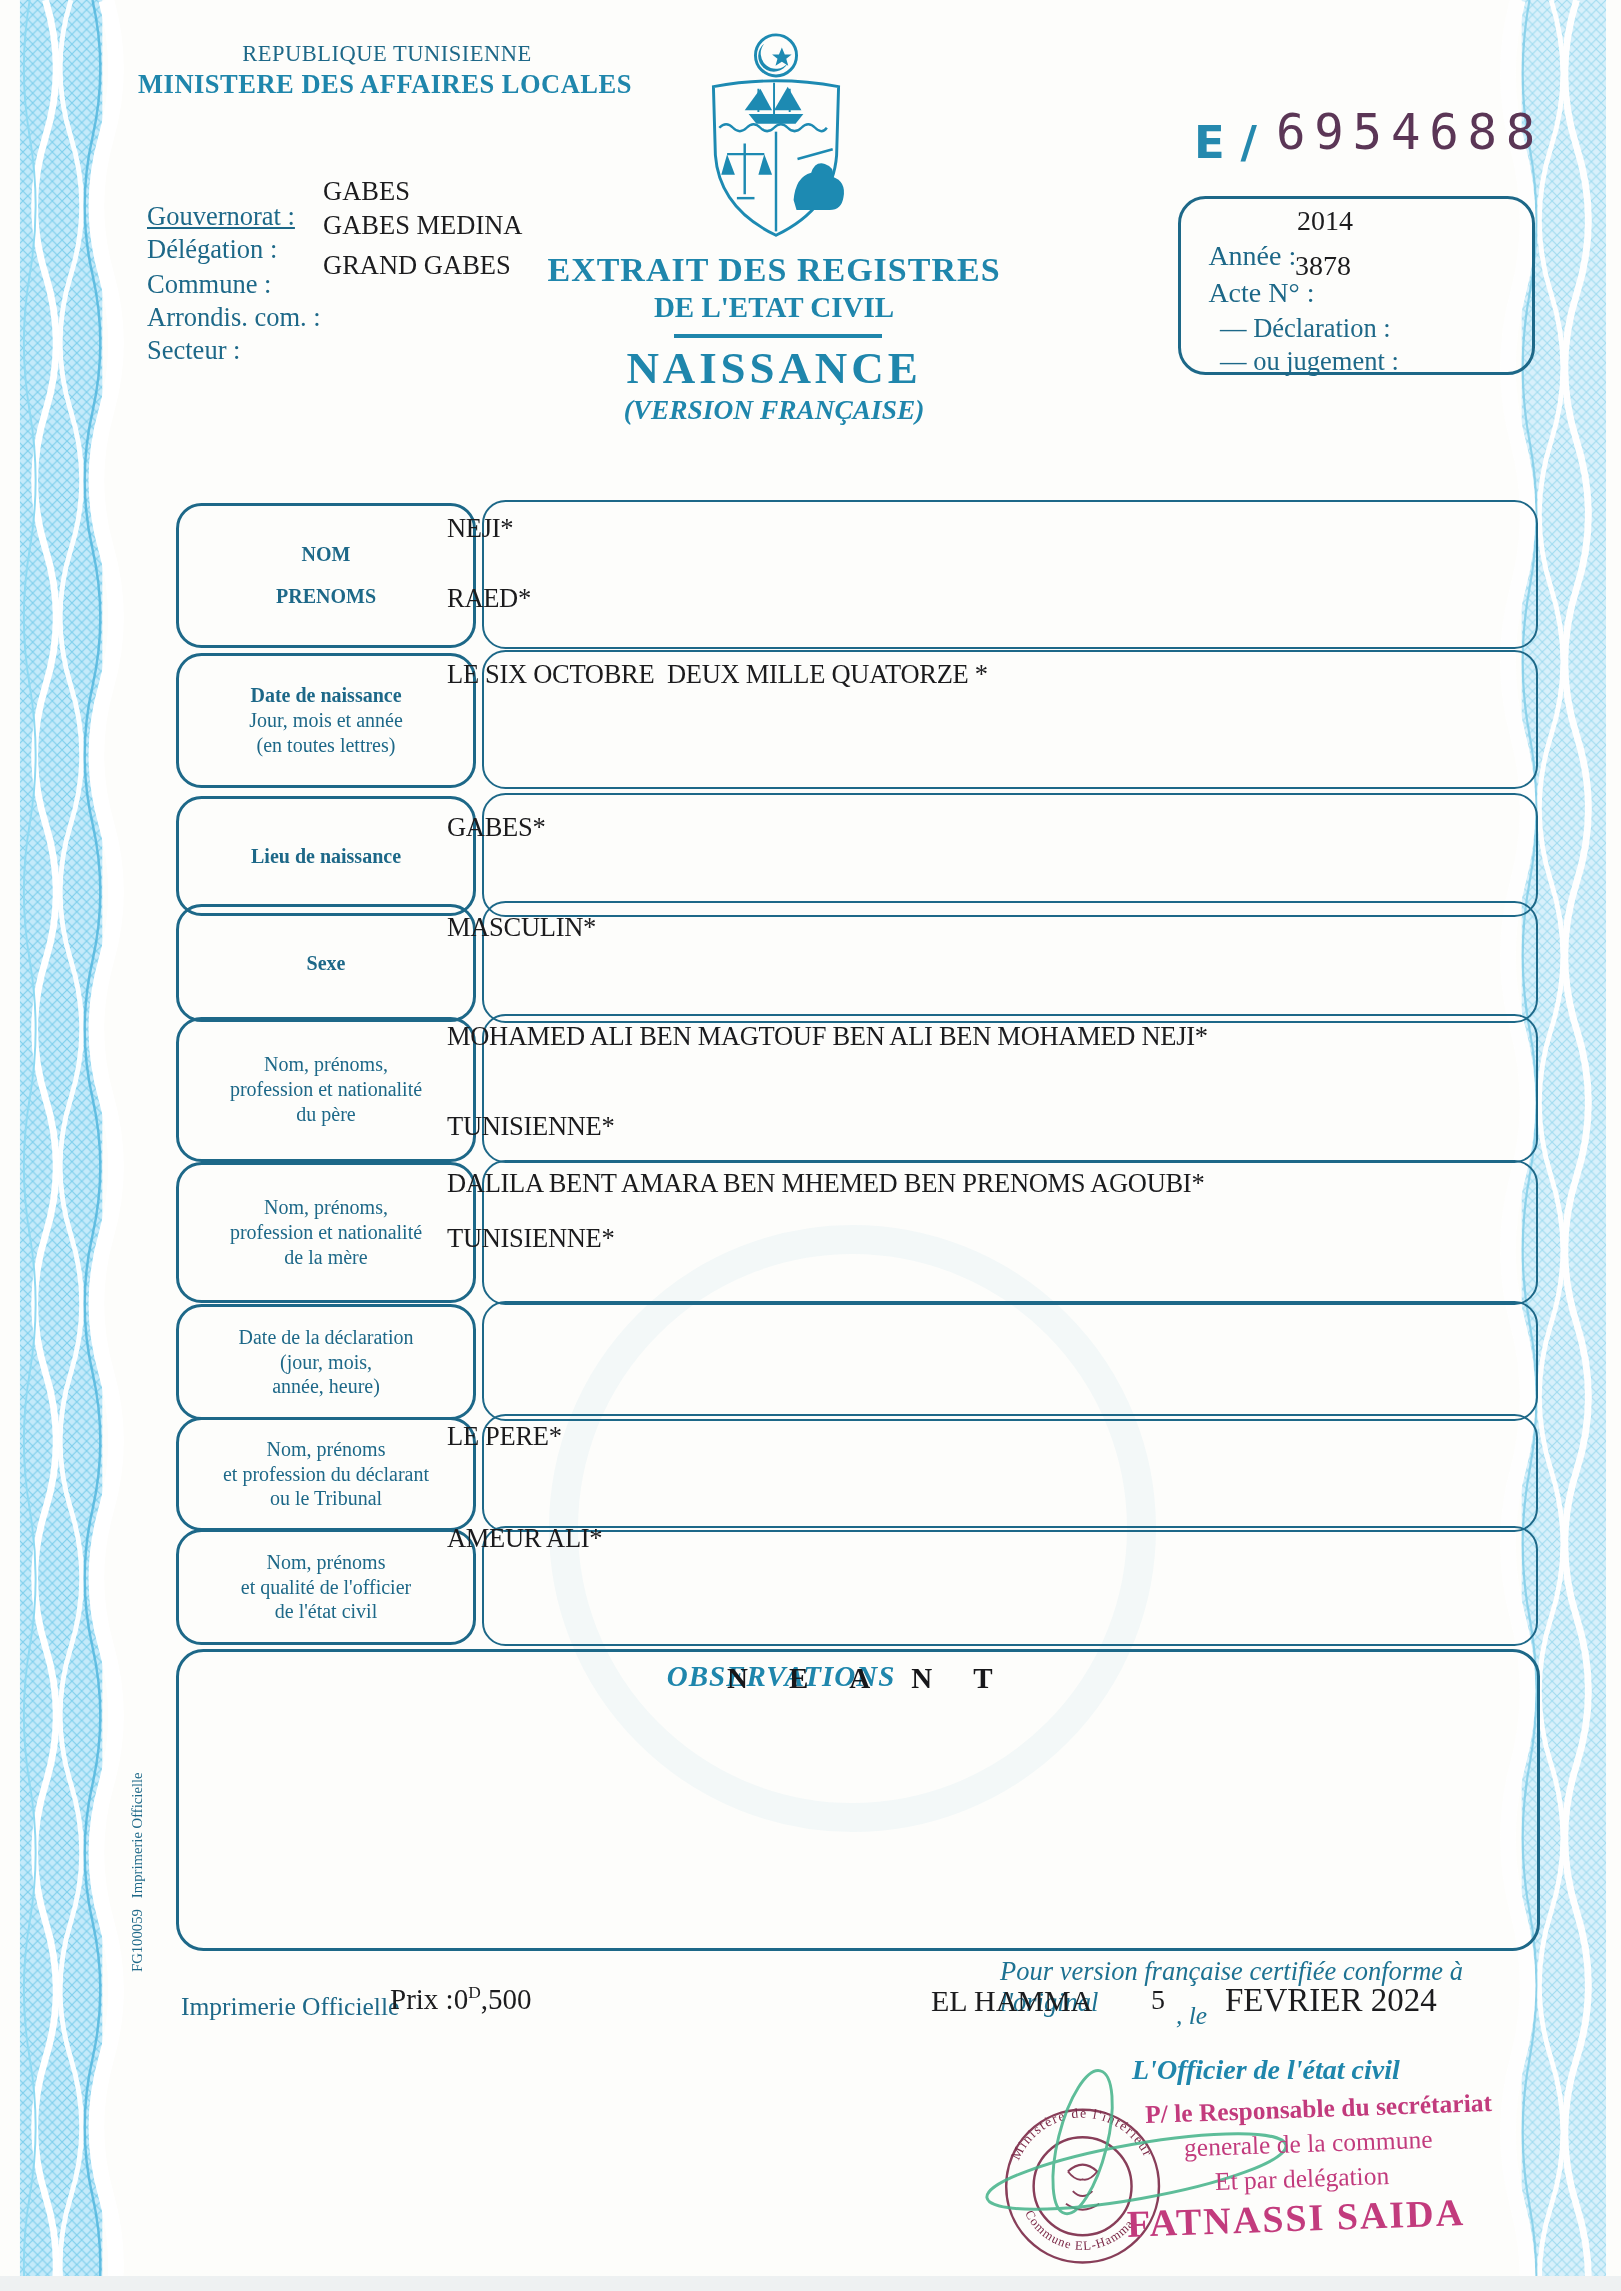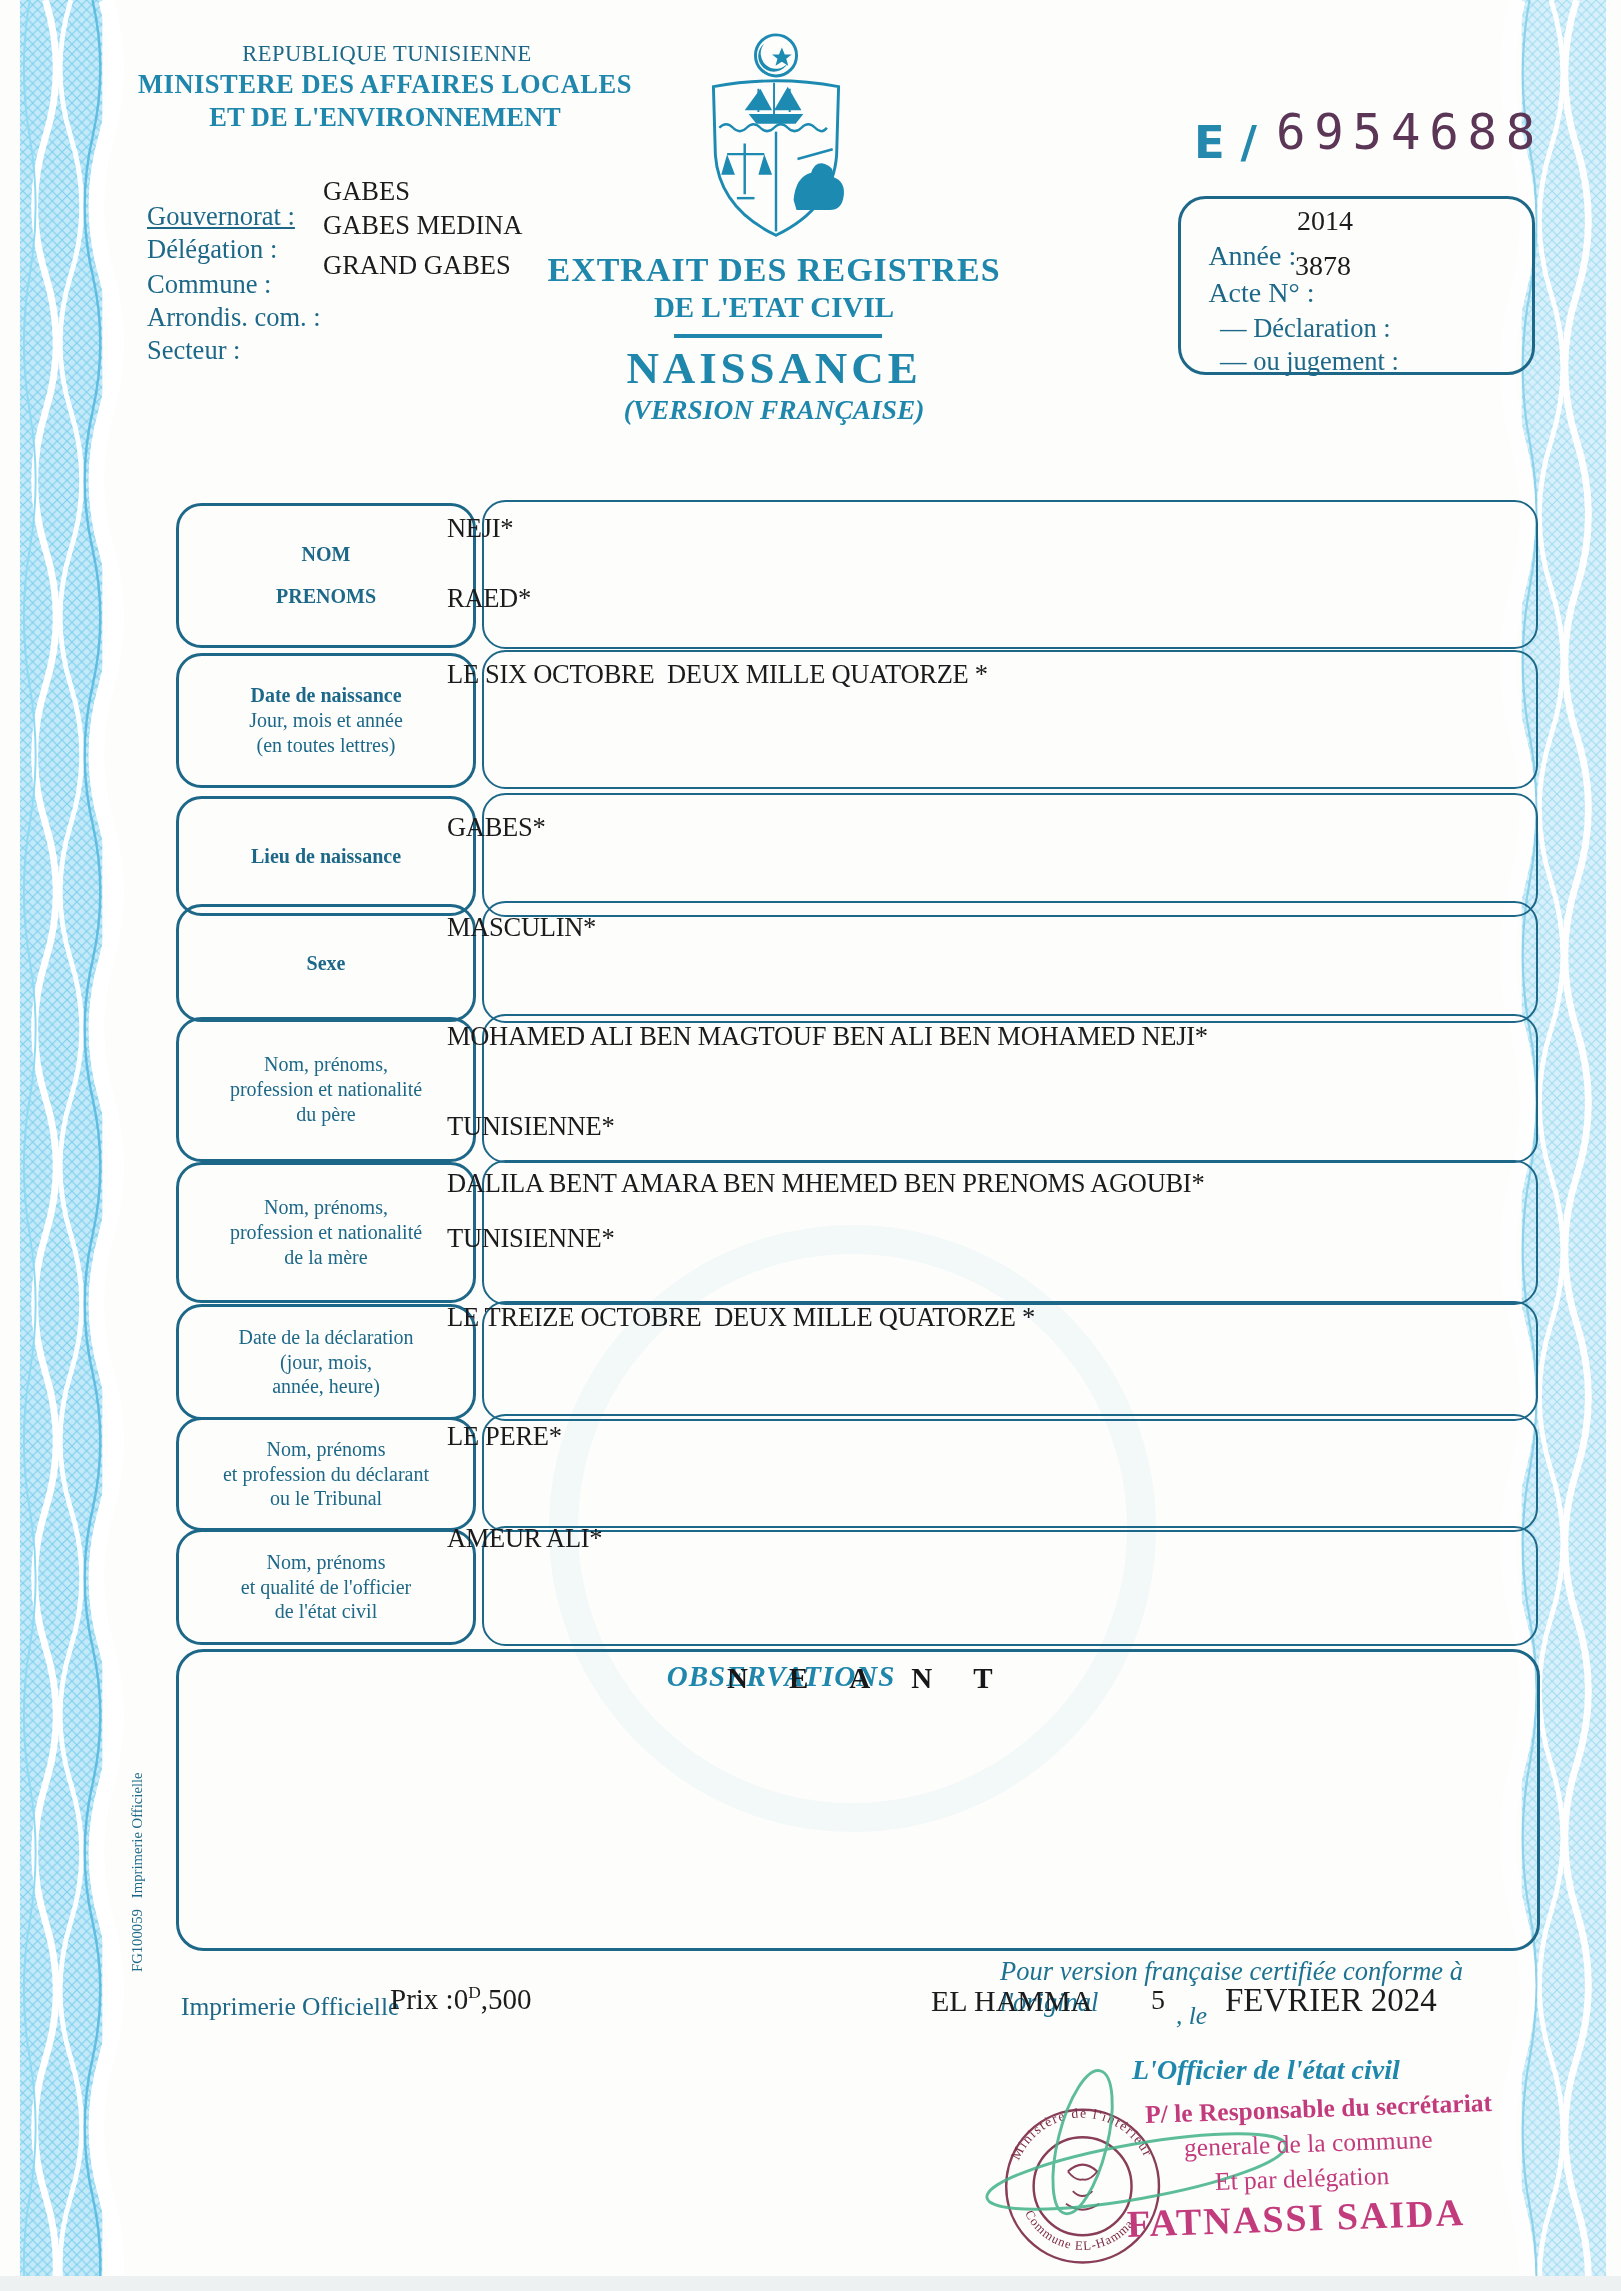--- a/index.html
+++ b/index.html
@@ -119,21 +119,20 @@
       <path d="M66,0 q-24,75 0,150 t0,150 t0,150 t0,150 t0,150 t0,150 t0,150 t0,150 t0,150 t0,150 t0,150 t0,150 t0,150 t0,150 t0,150 t0,150" fill="none" stroke="#ffffff" stroke-width="5"></path>
       <path d="M88,0 q14,75 0,150 t0,150 t0,150 t0,150 t0,150 t0,150 t0,150 t0,150 t0,150 t0,150 t0,150 t0,150 t0,150 t0,150 t0,150 t0,150" fill="none" stroke="#5fc0e4" stroke-width="2.2" opacity=".8"></path>
       <path d="M100,0 q20,75 0,150 t0,150 t0,150 t0,150 t0,150 t0,150 t0,150 t0,150 t0,150 t0,150 t0,150 t0,150 t0,150 t0,150 t0,150 t0,150" fill="none" stroke="#ffffff" stroke-width="16"></path>
     </svg>
   </div>
 
   <div class="abs watermark"></div>
 
   <div class="abs republic teal ctr">REPUBLIQUE TUNISIENNE</div>
   <div class="abs ministry1 teal-bright ctr b">MINISTERE DES AFFAIRES LOCALES</div>
-  <div class="abs ministry2 teal-bright ctr b">ET DE L'ENVIRONNEMENT</div>
 
   <div class="abs admin-label teal" style="top:201px;text-decoration:underline;">Gouvernorat :</div>
   <div class="abs admin-label teal" style="top:234px;">Délégation :</div>
   <div class="abs admin-label teal" style="top:269px;">Commune :</div>
   <div class="abs admin-label teal" style="top:302px;">Arrondis. com. :</div>
   <div class="abs admin-label teal" style="top:335px;">Secteur :</div>
 
   <div class="abs admin-value ink" style="top:176px;">GABES</div>
   <div class="abs admin-value ink" style="top:210px;">GABES MEDINA</div>
   <div class="abs admin-value ink" style="top:250px;">GRAND GABES</div>
@@ -221,21 +220,20 @@
   </div>
   <div class="val" style="top:1168px;">DALILA BENT AMARA BEN MHEMED BEN PRENOMS AGOUBI*</div>
   <div class="val" style="top:1223px;">TUNISIENNE*</div>
 
   <div class="vbox" style="top:1301px;height:116px;"></div>
   <div class="lbox" style="top:1304px;height:110px;">
     <div class="ll">Date de la déclaration</div>
     <div class="ll">(jour, mois,</div>
     <div class="ll">année, heure)</div>
   </div>
-  <div class="val" style="top:1302px;">LE TREIZE OCTOBRE  DEUX MILLE QUATORZE *</div>
 
   <div class="vbox" style="top:1414px;height:114px;"></div>
   <div class="lbox" style="top:1417px;height:108px;">
     <div class="ll">Nom, prénoms</div>
     <div class="ll">et profession du déclarant</div>
     <div class="ll">ou le Tribunal</div>
   </div>
   <div class="val" style="top:1421px;">LE PERE*</div>
 
   <div class="vbox" style="top:1526px;height:116px;"></div>

